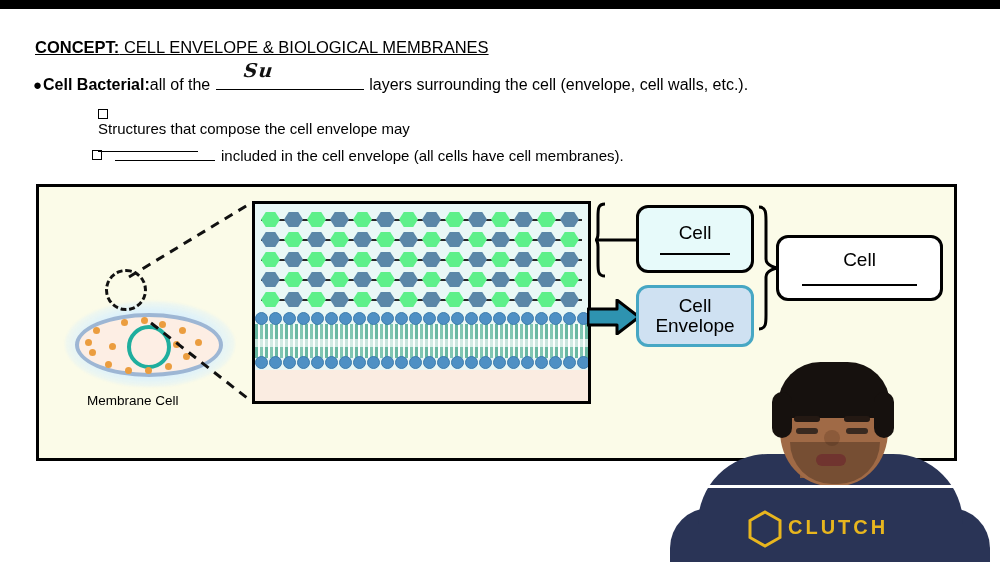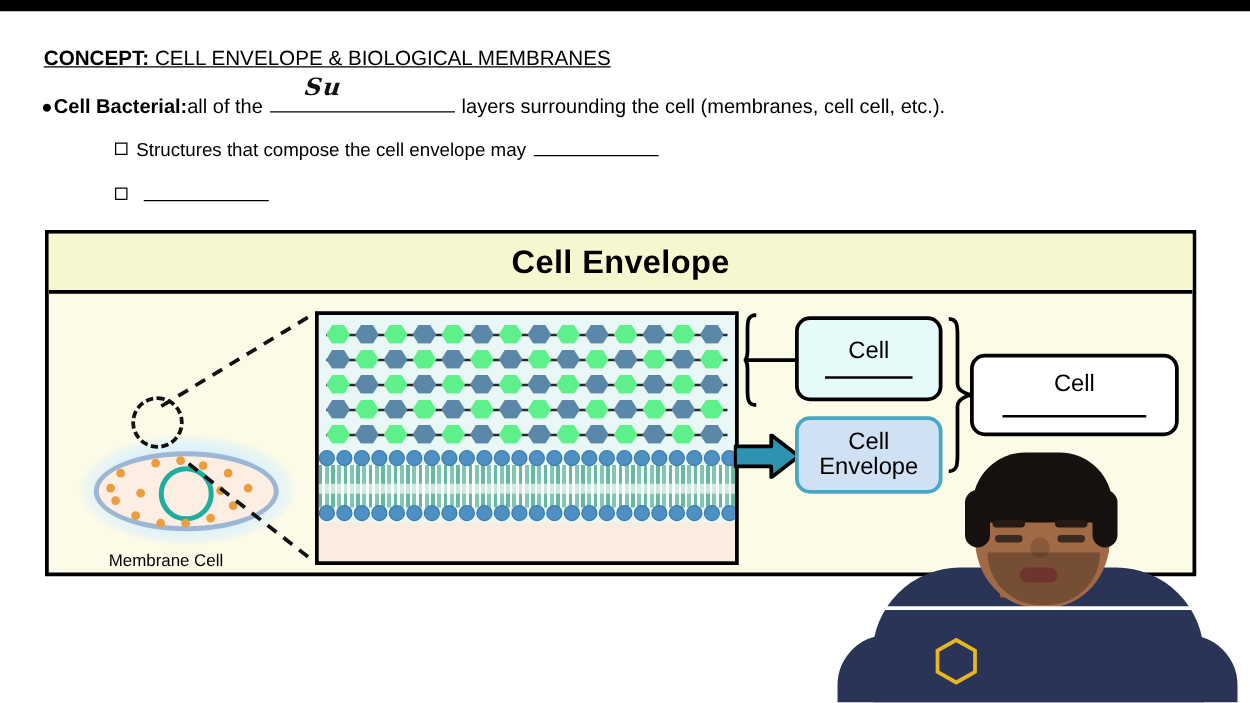--- a/index.html
+++ b/index.html
@@ -35,21 +35,21 @@
   .hand{
     position:absolute;left:28px;top:-15px;font-family:"DejaVu Serif",serif;
     font-size:19px;font-weight:bold;font-style:italic;color:#111;
     letter-spacing:1px;transform:skewX(-6deg);
   }
 
   .sub{
     position:absolute;font-size:15px;color:#000;white-space:nowrap;
     display:flex;align-items:baseline;
   }
-  .sub1{left:92px;top:101px;}
+  .sub1{left:92px;top:101px;flex-direction:column;}
   .sub2{left:92px;top:137px;}
   .sq{
     display:inline-block;width:8px;height:8px;border:1.4px solid #000;
     margin-right:7px;position:relative;top:-1px;
   }
   .blank.b2{width:100px;height:14px;margin:0 6px;}
 
   
   .figure{
     position:absolute;left:36px;top:184px;width:921px;height:277px;
@@ -194,38 +194,38 @@
       <span class="kw">CONCEPT:</span><span class="rest"> CELL ENVELOPE &amp; BIOLOGICAL MEMBRANES</span>
     </div>
 
     <div class="bullet1">
       <span class="dot">●</span>
       <span class="b">Cell Bacterial:</span>
       <span> all of the </span>
       <span class="blank b1">
         <span class="hand">Su</span>
       </span>
-      <span> layers surrounding the cell (membranes, cell cell, etc.).</span>
+      <span> layers surrounding the cell (envelope, cell walls, etc.).</span>
     </div>
 
     <div class="sub sub1">
       <span class="sq"></span>
       <span>Structures that compose the cell envelope may </span>
       <span class="blank b2"></span>
     </div>
 
     <div class="sub sub2">
       <span class="sq"></span>
       <span class="blank b2"></span>
+      <span> included in the cell envelope (all cells have cell membranes).</span>
     </div>
   </div>
 
   <div class="figure">
 
-    <div class="fig-title">Cell Envelope</div>
 
     <div class="fig-body">
 
       <div class="bact-wrap">
         <div class="halo"></div>
         <div class="cell-oval"></div>
         <div class="plasmid"></div>
         <div class="ribo" style="left:34px;top:40px;"></div>
         <div class="ribo" style="left:50px;top:56px;"></div>
         <div class="ribo" style="left:30px;top:62px;"></div>
@@ -443,16 +443,17 @@
     <div class="eye" style="left:136px;top:70px;"></div>
     <div class="eye" style="left:186px;top:70px;"></div>
     <div class="nose"></div>
     <div class="beard"></div>
     <div class="mouth"></div>
     <div class="hexlogo">
       <svg viewBox="0 0 34 38" width="34" height="38">
         <polygon points="17,2 32,10.5 32,27.5 17,36 2,27.5 2,10.5" fill="none" stroke="#e8b61e" stroke-width="3"></polygon>
       </svg>
     </div>
+    <div class="clutch">CLUTCH</div>
   </div>
 
   <div class="bar-bottom"></div>
 </div>
 
 </body></html>

